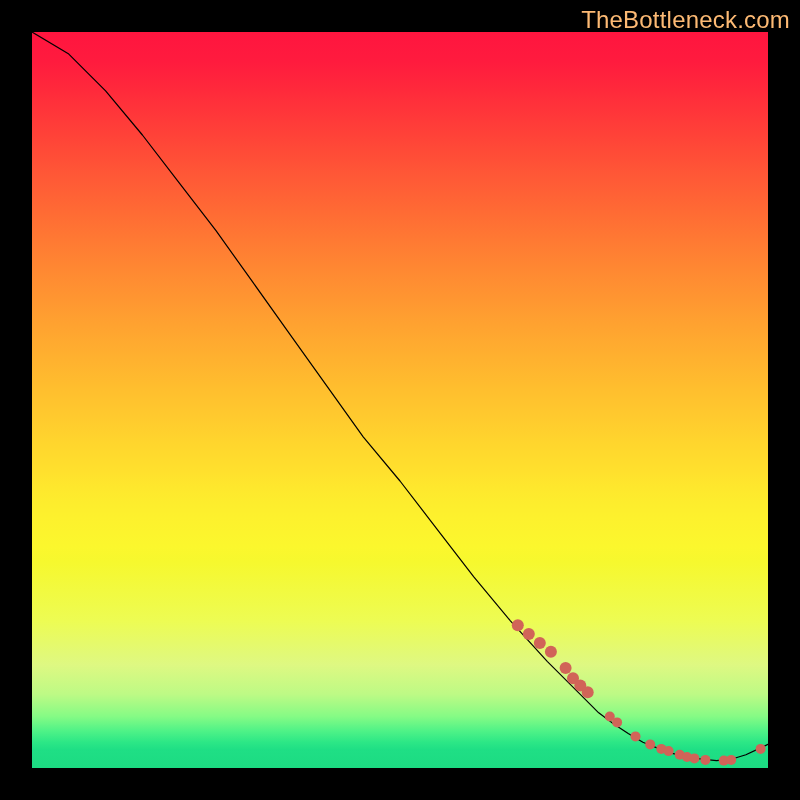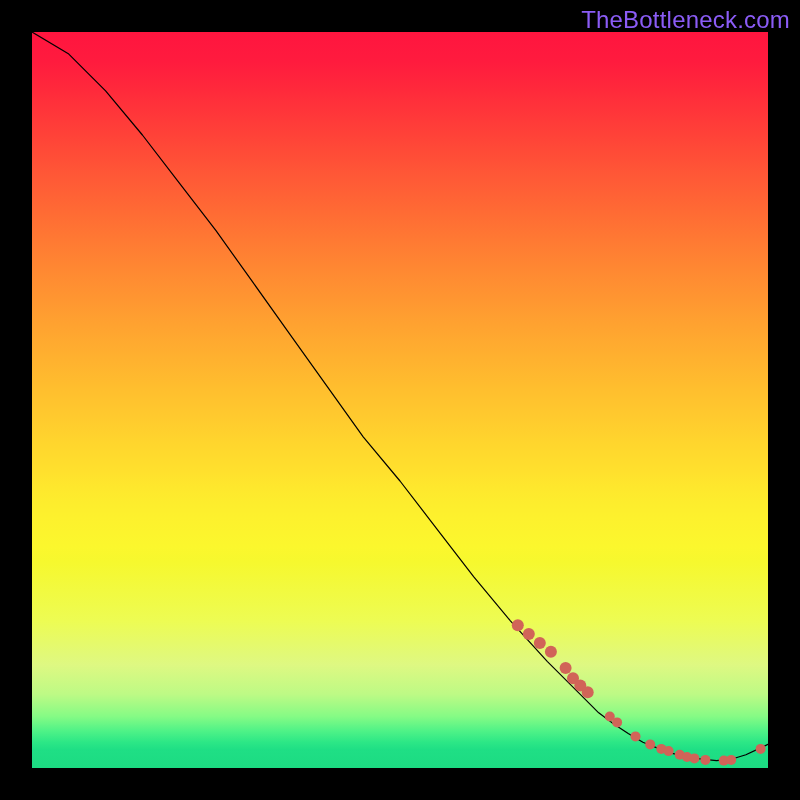--- a/index.html
+++ b/index.html
@@ -55,21 +55,21 @@
       #4ef287 95%,
       #2ce786 96.5%,
       #1fdf85 97.5%,
       #1cdb82 100%
     );
   }
   .watermark {
     position: absolute;
     top: 6px;
     right: 10px;
-    color: #8b5cf6;
+    color: #fdba74;
     font-size: 24px;
     font-weight: 400;
     letter-spacing: 0.2px;
     user-select: none;
   }
   svg.curve {
     position: absolute;
     left: 0;
     top: 0;
     width: 736px;

